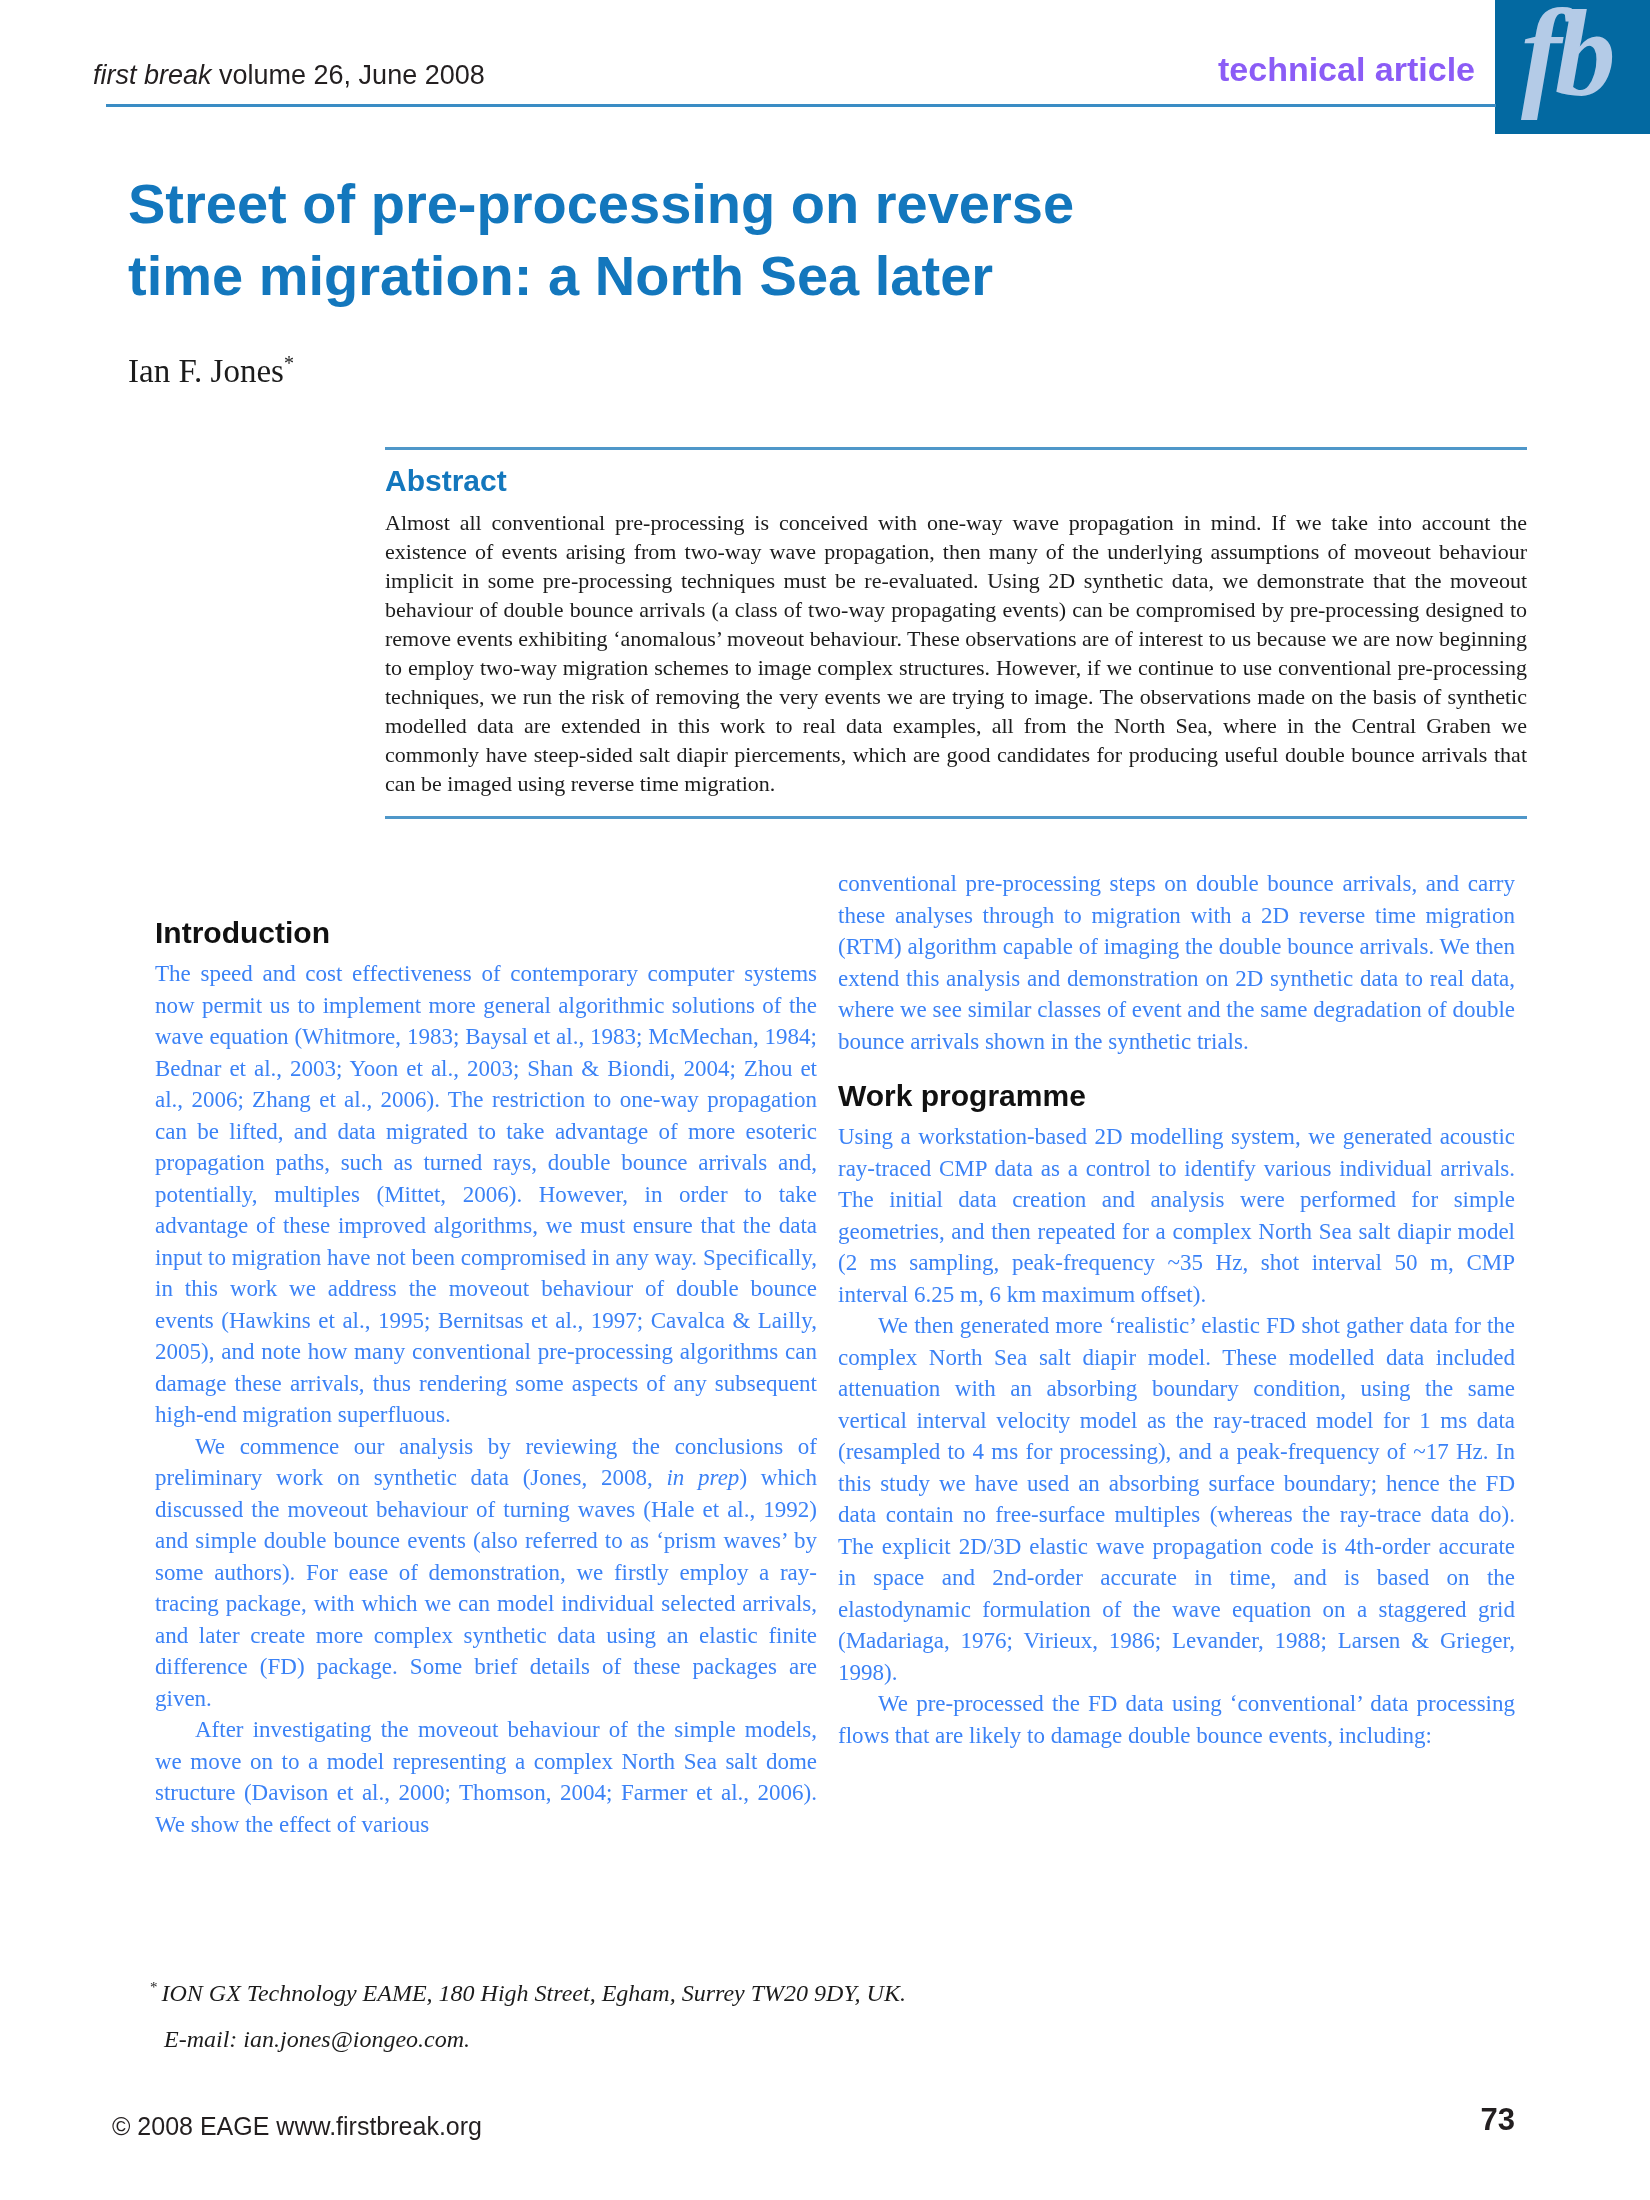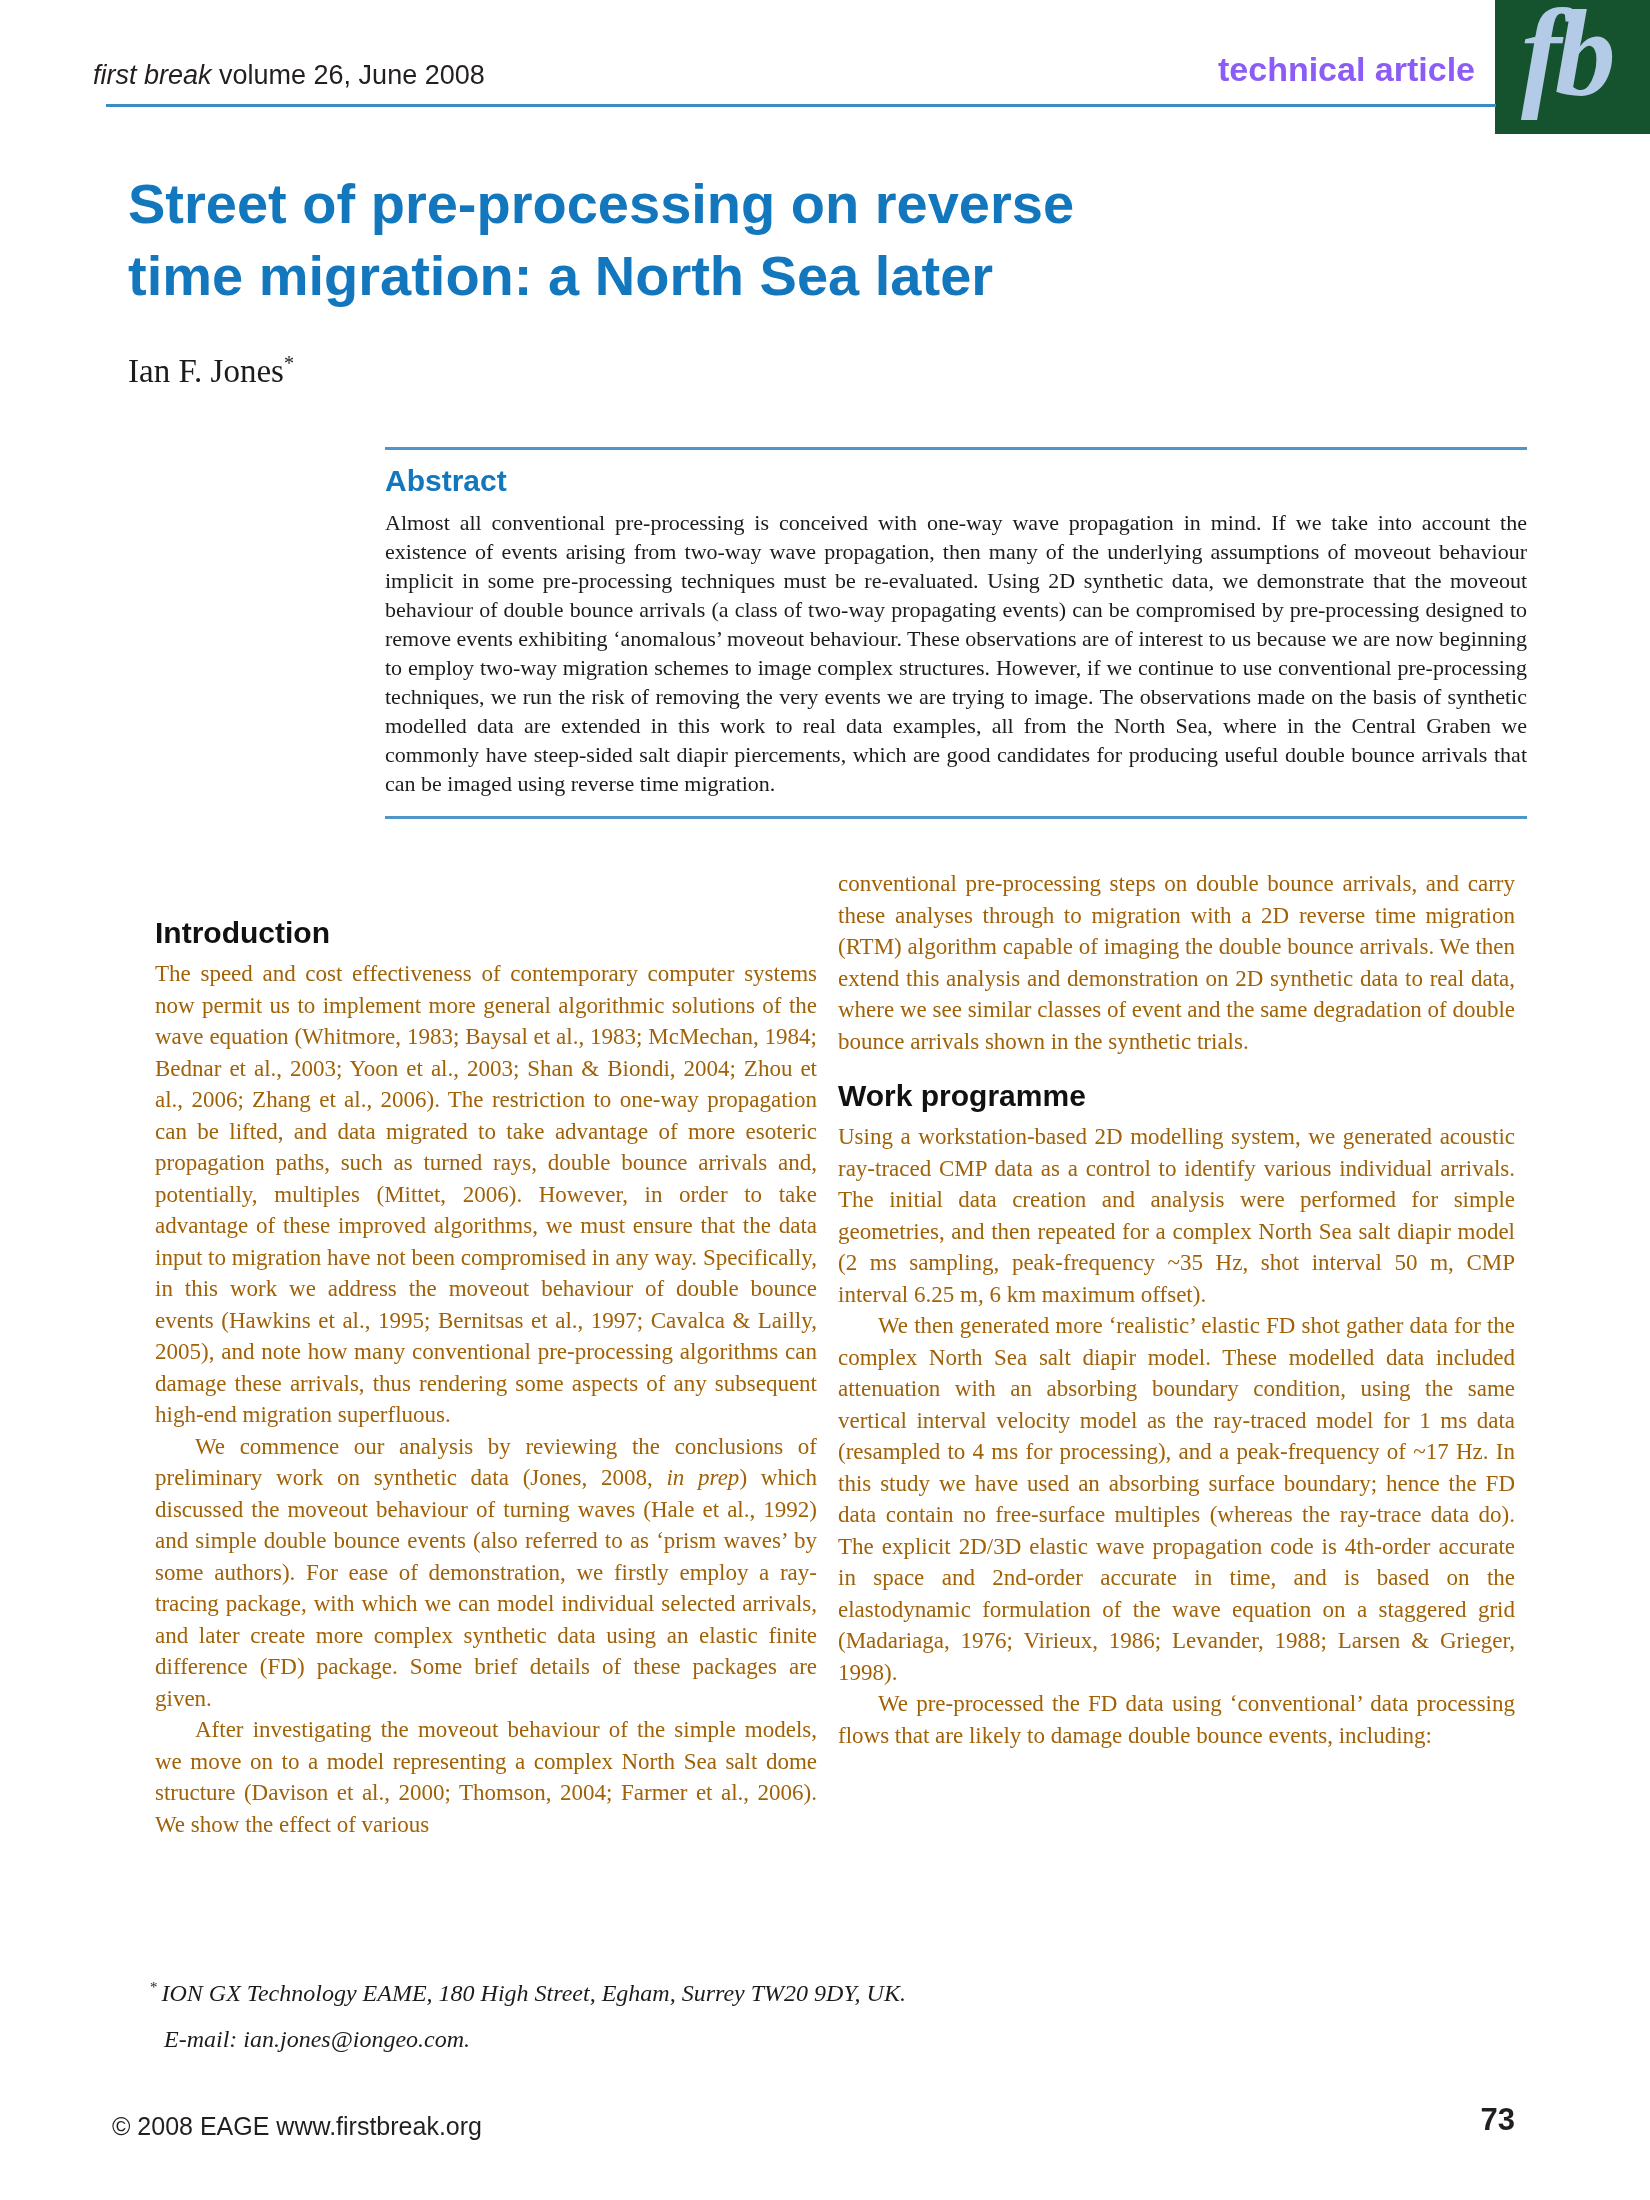--- a/index.html
+++ b/index.html
@@ -14,21 +14,21 @@
     font-family:"Liberation Sans", sans-serif; font-size:27px; color:#231f20;
   }
   .header-left .journal { font-style:italic; }
   .header-right {
     position:absolute; right:175px; top:50px;
     font-family:"Liberation Sans", sans-serif; font-weight:bold;
     font-size:34px; color:#8b5cf6; white-space:nowrap;
   }
   .logo-box {
     position:absolute; right:0; top:0; width:155px; height:134px;
-    background:#14532d; overflow:hidden;
+    background:#0369a1; overflow:hidden;
   }
   .logo-box .fb {
     position:absolute; left:26px; top:-14px;
     font-family:"Liberation Serif", serif; font-style:italic; font-weight:bold;
     font-size:122px; line-height:134px; letter-spacing:-7px; color:#b4cbe7;
   }
   .header-rule {
     position:absolute; left:106px; top:104px; width:1390px; height:3px;
     background:#3a8cc4;
   }
@@ -59,21 +59,21 @@
   
   .col-left  { position:absolute; left:155px; top:916px; width:662px; }
   .col-right { position:absolute; left:838px; top:868px; width:677px; }
   .sec-heading {
     font-family:"Liberation Sans", sans-serif; font-weight:bold;
     font-size:30px; color:#111111; margin:0 0 8px 0;
   }
   .work-heading { margin-top:22px; }
   .para {
     font-size:23px; line-height:31.5px; text-align:justify;
-    margin:0; color:#a16207;
+    margin:0; color:#3b82f6;
   }
   .para.indent { text-indent:40px; }
   .para .it { font-style:italic; }
   
   .footnote {
     position:absolute; left:150px; top:1964px; width:950px;
     font-style:italic; font-size:24px; line-height:46px; color:#1c1c1c;
     padding-left:14px;
   }
   .footnote sup { font-size:15px; margin-left:-14px; margin-right:4px; font-style:normal; }

